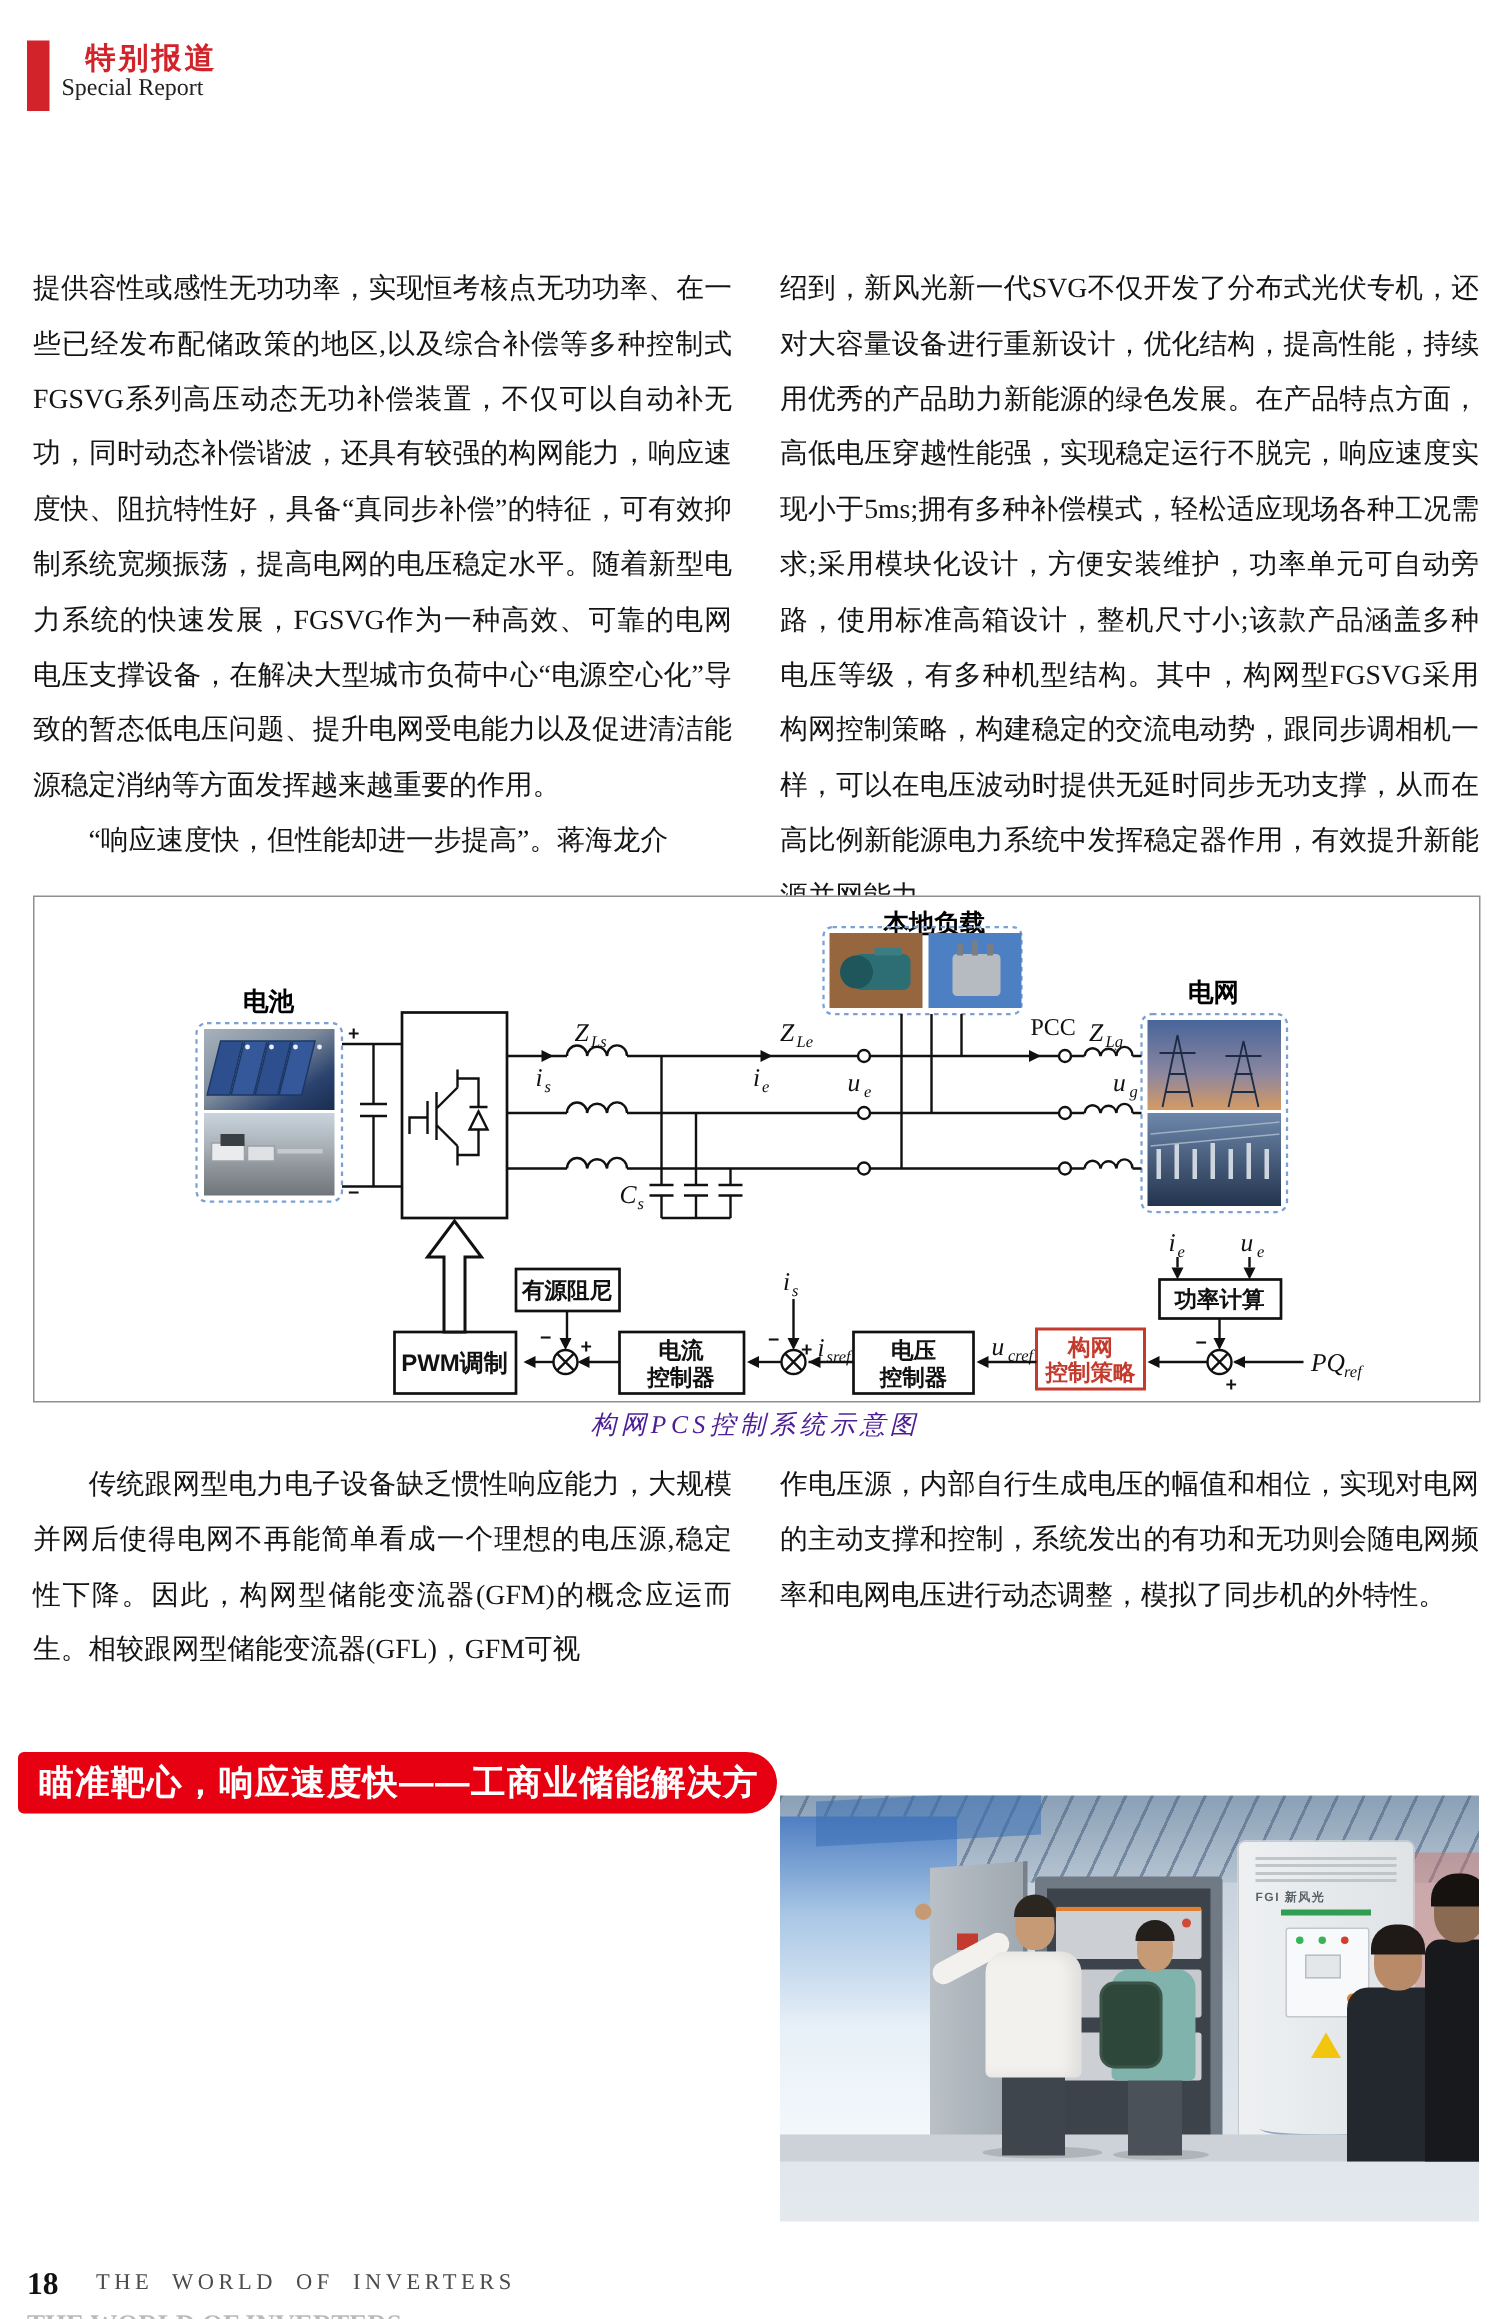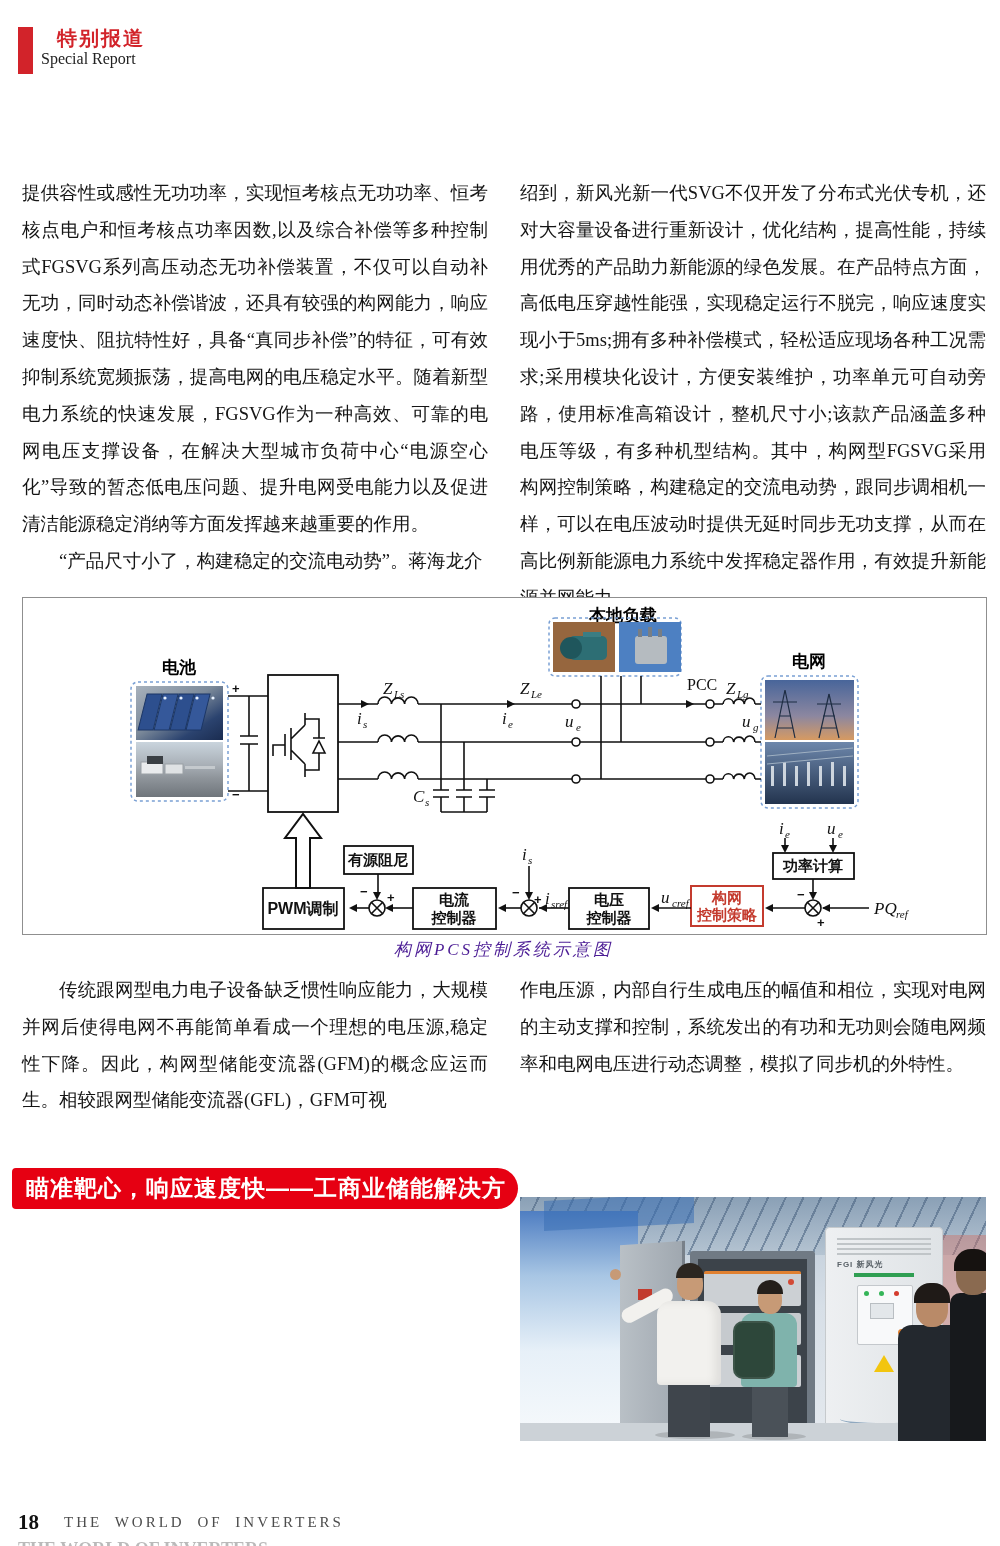--- a/index.html
+++ b/index.html
@@ -29,42 +29,42 @@
   .blk{font:600 15px "Liberation Sans",sans-serif;fill:#111;}
   .blk16{font:600 16px "Liberation Sans",sans-serif;fill:#111;}
   .redtx{fill:#c43b2e;}
   .sign{font:700 13px "Liberation Sans",sans-serif;fill:#111;}
   .ah{fill:#111;stroke:none;}
   
   .banner{position:absolute;left:12px;top:1168px;width:506px;height:41px;background:#e60012;
           border-radius:4px 21px 21px 4px;color:#fff;font:700 23px "Liberation Sans",sans-serif;
           line-height:41px;padding-left:14px;box-sizing:border-box;letter-spacing:1px;}
   
-  .photo{position:absolute;left:520px;top:1197px;width:466px;height:244px;overflow:hidden;
+  .photo{position:absolute;left:520px;top:1197px;width:466px;height:284px;overflow:hidden;
          background:linear-gradient(180deg,#b9c7d5 0%,#d7dfe7 45%,#e4e9ee 100%);}
   .photo *{position:absolute;}
   
   .pgnum{position:absolute;left:18px;top:1510px;font:700 21px "Liberation Serif",serif;color:#111;}
   .mag{position:absolute;left:64px;top:1514px;font:15px "Liberation Serif",serif;color:#4c4c4c;
        letter-spacing:3px;word-spacing:6px;}
   .ghost{position:absolute;left:18px;top:1539px;height:7px;overflow:hidden;opacity:.4;white-space:nowrap;
          font:700 18px "Liberation Serif",serif;color:#555;}
 </style>
 </head>
 <body>
 
 <div id="page">
 
   <div class="hdr-block"></div>
   <div class="hdr-cn">特别报道</div>
   <div class="hdr-en">Special Report</div>
 
   <div class="col" style="left:22px;top:175px;">
-    <p>提供容性或感性无功功率，实现恒考核点无功功率、恒考核点电户和恒考核点功率因数,以及综合补偿等多种控制式FGSVG系列高压动态无功补偿装置，不仅可以自动补无功，同时动态补偿谐波，还具有较强的构网能力，响应速度快、阻抗特性好，具备“真同步补偿”的特征，可有效抑制系统宽频振荡，提高电网的电压稳定水平。随着新型电力系统的快速发展，FGSVG作为一种高效、可靠的电网电压支撑设备，在解决大型城市负荷中心“电源空心化”导致的暂态低电压问题、提升电网受电能力以及促进清洁能源稳定消纳等方面发挥越来越重要的作用。</p>
-    <p class="ind">“产品尺寸小了，构建稳定的交流电动势”。蒋海龙介</p>
+    <p>提供容性或感性无功功率，实现恒考核点无功功率、在一些已经发布配储政策的地区,以及综合补偿等多种控制式FGSVG系列高压动态无功补偿装置，不仅可以自动补无功，同时动态补偿谐波，还具有较强的构网能力，响应速度快、阻抗特性好，具备“真同步补偿”的特征，可有效抑制系统宽频振荡，提高电网的电压稳定水平。随着新型电力系统的快速发展，FGSVG作为一种高效、可靠的电网电压支撑设备，在解决大型城市负荷中心“电源空心化”导致的暂态低电压问题、提升电网受电能力以及促进清洁能源稳定消纳等方面发挥越来越重要的作用。</p>
+    <p class="ind">“响应速度快，但性能却进一步提高”。蒋海龙介</p>
   </div>
   <div class="col" style="left:520px;top:175px;">
     <p>绍到，新风光新一代SVG不仅开发了分布式光伏专机，还对大容量设备进行重新设计，优化结构，提高性能，持续用优秀的产品助力新能源的绿色发展。在产品特点方面，高低电压穿越性能强，实现稳定运行不脱完，响应速度实现小于5ms;拥有多种补偿模式，轻松适应现场各种工况需求;采用模块化设计，方便安装维护，功率单元可自动旁路，使用标准高箱设计，整机尺寸小;该款产品涵盖多种电压等级，有多种机型结构。其中，构网型FGSVG采用构网控制策略，构建稳定的交流电动势，跟同步调相机一样，可以在电压波动时提供无延时同步无功支撑，从而在高比例新能源电力系统中发挥稳定器作用，有效提升新能源并网能力。</p>
   </div>
 
   <div class="fig">
     <svg width="961" height="334" viewBox="0 0 961 334">
       <defs>
         <linearGradient id="gCells" x1="0" y1="0" x2="1" y2="1">
           <stop offset="0" stop-color="#a8b2bd"></stop>

